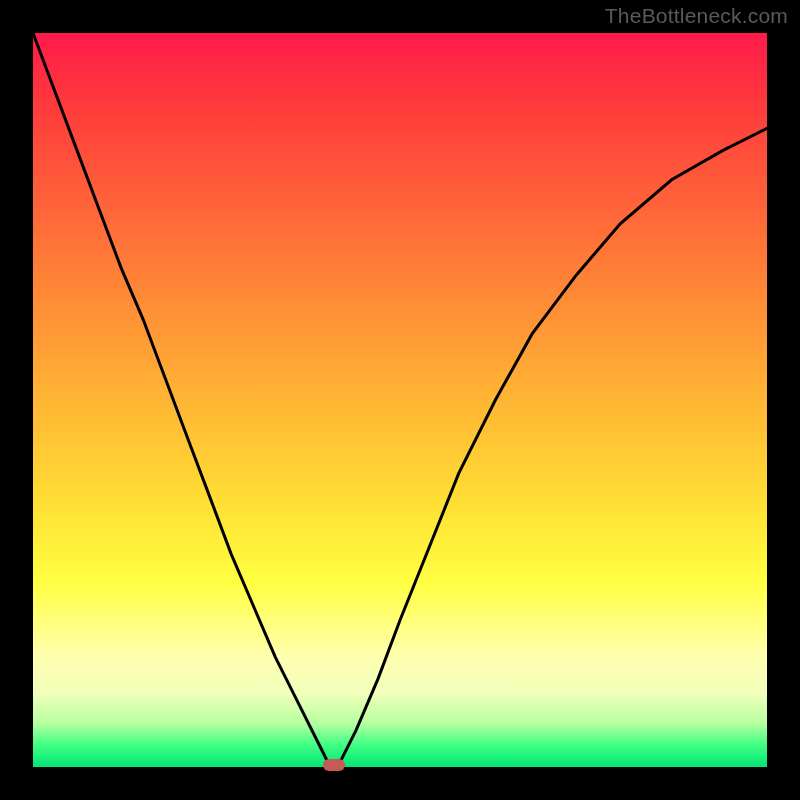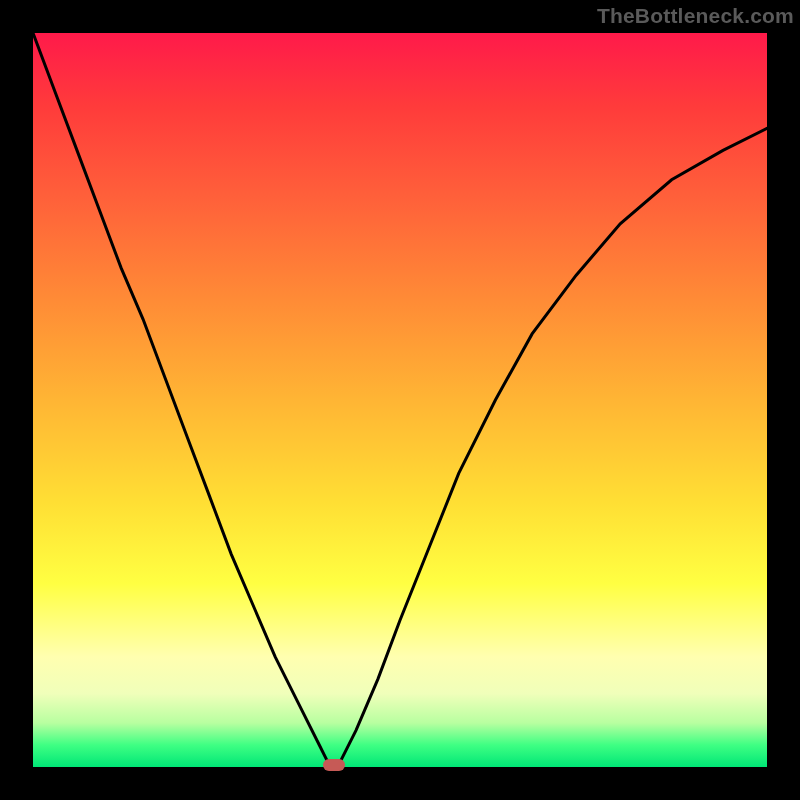--- a/index.html
+++ b/index.html
@@ -45,24 +45,24 @@
       #ffffb0 85%,
       #f0ffba 90%,
       #b8ffa0 94%,
       #3fff83 97%,
       #00e676 100%
     );
   }
   .watermark {
     position: absolute;
     top: 4px;
-    right: 6px;
+    right: 12px;
     color: #5a5a5a;
     font-size: 21px;
-    font-weight: 700;
+    font-weight: 400;
     letter-spacing: 0.2px;
   }
   .curve-svg {
     position: absolute;
     left: 0;
     top: 0;
     width: 100%;
     height: 100%;
   }
   .min-marker {

